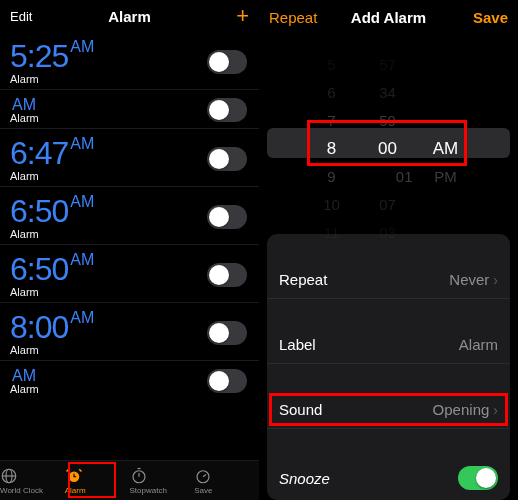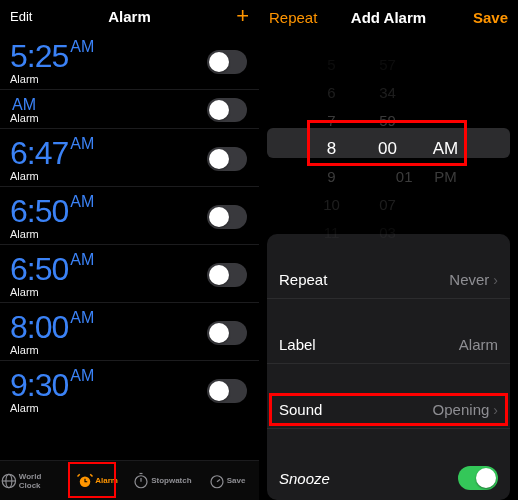--- a/index.html
+++ b/index.html
@@ -44,21 +44,21 @@
   .toggle { width: 40px; height: 24px; border-radius: 12px; background: #39393d; position: relative; }
   .toggle.on { background: #34c759; }
   .toggle .knob { position: absolute; width: 20px; height: 20px; border-radius: 50%; background: #fff; top: 2px; right: 2px; box-shadow: 0 1px 2px rgba(0,0,0,.4); }
   .toggle:not(.on) .knob { left: 2px; right: auto; }
   .toggle.on .knob { right: 2px; left: auto; }
   
   .toggle .knob { right: 2px; left: auto; }
 
   
   .tabbar { position: absolute; bottom: 0; left: 0; right: 0; height: 40px; background: #0a0a0a; display: flex; border-top: 1px solid #1c1c1e; }
-  .tab { flex: 1; display: flex; align-items: center; justify-content: center; color: #8e8e93; font-size: 8px; gap: 1px; font-weight: bold; }
+  .tab { flex: 1; display: flex; flex-direction: column; justify-content: center; color: #8e8e93; font-size: 8px; gap: 1px; }
   .tab.active { color: #ff9500; }
   .tab svg { width: 18px; height: 18px; }
   .tab-hl { position: absolute; border: 2px solid #f00; width: 48px; height: 36px; bottom: 2px; left: 68px; pointer-events: none; }
 
   
   .topbar2 { height: 34px; display: flex; align-items: center; justify-content: space-between; padding: 0 10px; }
   .cancel { color: #ff9500; font-size: 15px; }
   .save { color: #ff9500; font-size: 15px; font-weight: 600; }
   .title2 { color: #fff; font-size: 15px; font-weight: 600; position: absolute; left: 0; right: 0; text-align: center; pointer-events: none; }
 
@@ -160,21 +160,20 @@
             </div>
             <div class="alarm-sub">Alarm</div>
           </div>
           <div class="toggle">
             <div class="knob"></div>
           </div>
         </div>
         <div class="alarm-row">
           <div class="alarm-left">
             <div class="time-line">
-              <span class="time">9:30</span>
               <span class="ampm">AM</span>
             </div>
             <div class="alarm-sub">Alarm</div>
           </div>
           <div class="toggle">
             <div class="knob"></div>
           </div>
         </div>
       </div>
 

